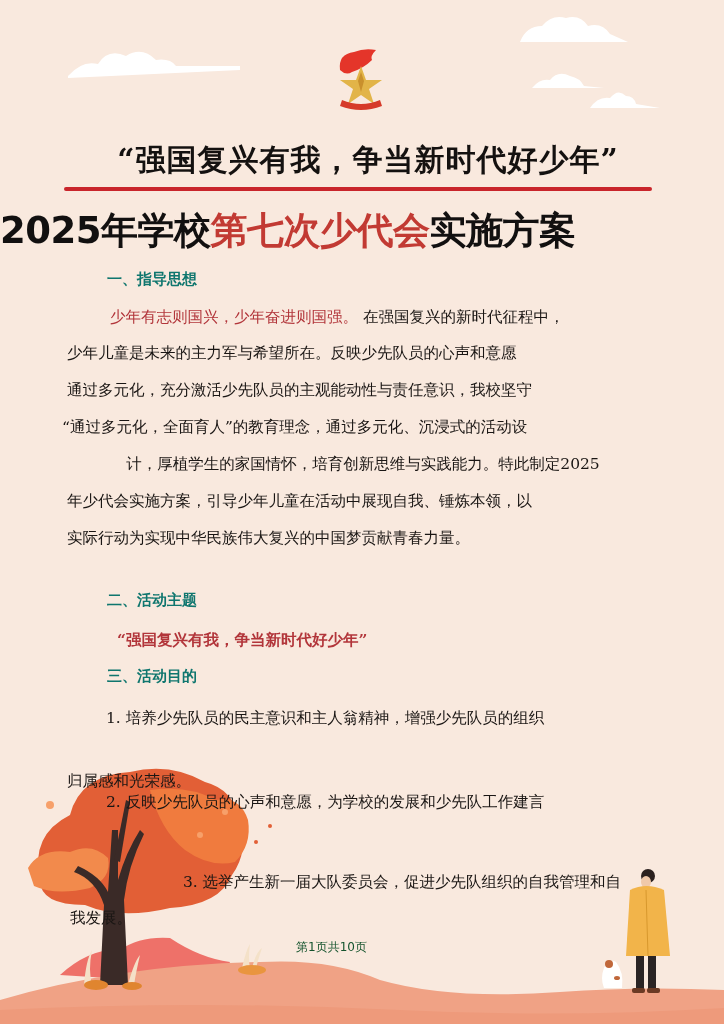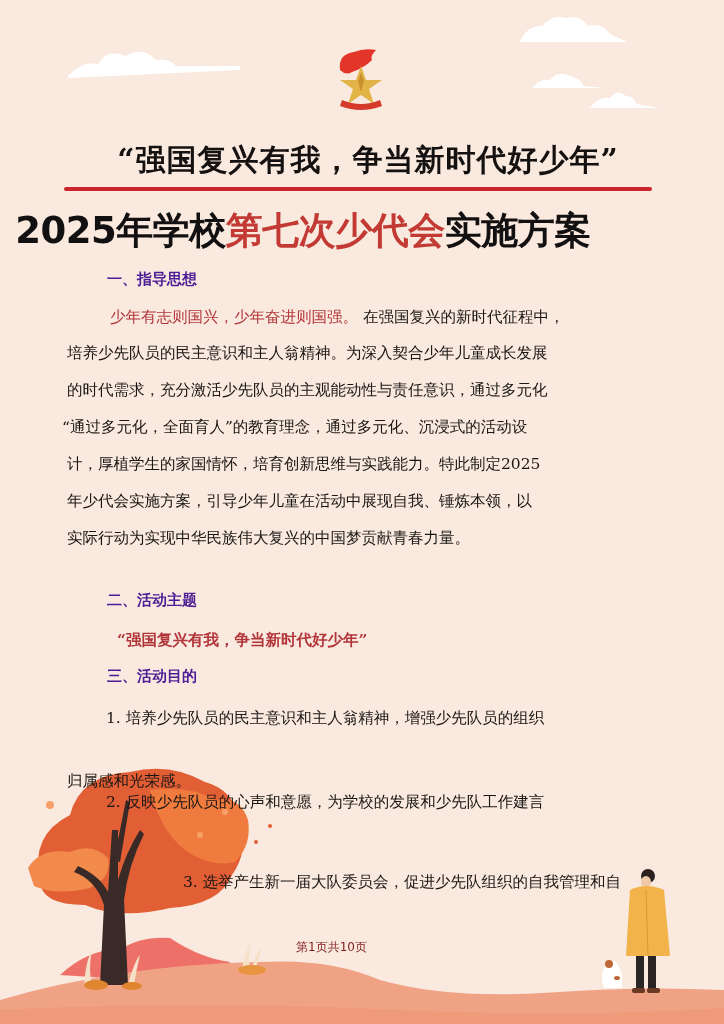--- a/index.html
+++ b/index.html
@@ -16,35 +16,35 @@
     left: 0; width: 724px; top: 140px; text-align: center;
     font-size: 30px; font-weight: bold; letter-spacing: 1px;
     font-family: "DejaVu Serif", serif; color: #141110;
     padding-left: 12px; box-sizing: border-box;
   }
   .rule {
     left: 64px; top: 187px; width: 588px; height: 4px;
     background: #c9252b; border-radius: 2px;
   }
   .title {
-    left: 0; width: 606px; top: 206px; text-align: center;
+    left: 0; width: 606px; top: 206px; 
     font-size: 37px; font-weight: bold;
     font-family: "DejaVu Sans", sans-serif; letter-spacing: -0.5px;
     color: #121010;
   }
   .title .hl { color: #c23a33; font-family: "DejaVu Serif", serif; }
   .title .serif { font-family: "DejaVu Serif", serif; }
   .heading {
-    left: 107px; font-size: 15px; font-weight: bold; color: #4c1d95;
+    left: 107px; font-size: 15px; font-weight: bold; color: #0f766e;
   }
   .line { position: absolute; left: 67px; width: 592px; font-size: 15.5px; font-weight: normal; white-space: nowrap; color: #1a1614; }
   .theme { left: 117px; top: 630px; font-size: 15.5px; font-weight: bold; color: #b2353a; }
   .pager {
     left: 0; width: 663px; top: 939px; text-align: center;
-    font-size: 12px; font-family: "DejaVu Sans", sans-serif; color: #7f1d1d;
+    font-size: 12px; font-family: "DejaVu Sans", sans-serif; color: #14532d;
   }
   .scene { left: 0; top: 0; width: 724px; height: 1024px; pointer-events: none; }
   .text-layer { position: absolute; left: 0; top: 0; width: 724px; height: 1024px; }
 </style>
 </head>
 <body>
 
 <svg class="abs scene" viewBox="0 0 724 1024" xmlns="http://www.w3.org/2000/svg">
 
   <g fill="#ffffff">
@@ -119,33 +119,34 @@
   <div class="abs title">
     <span>2025年学校</span><span class="hl">第七次少代会</span><span class="serif">实施方案</span>
   </div>
 
   <div class="abs heading" style="top:270px;">一、指导思想</div>
 
   <div class="line" style="top:307px; left:110px;">
     <span class="red" style="color:#b2353a;">少年有志则国兴，少年奋进则国强。</span>
     <span>在强国复兴的新时代征程中，</span>
   </div>
-  <div class="line" style="top:343px;">培养少先队员的民主意识和主人翁精神。为深入契合少年儿童成长发展</div>
-  <div class="line" style="top:380px;">的时代需求，充分激活少先队员的主观能动性与责任意识，通过多元化</div>
+  <div class="line" style="top:343px;">少年儿童是未来的主力军与希望所在。反映少先队员的心声和意愿</div>
+  <div class="line" style="top:380px;">通过多元化，充分激活少先队员的主观能动性与责任意识，我校坚守</div>
   <div class="line" style="top:417px; left:62px;">“通过多元化，全面育人”的教育理念，通过多元化、沉浸式的活动设</div>
-  <div class="line" style="top:454px;">计，厚植学生的家国情怀，培育创新思维与实践能力。特此制定2025</div>
+  <div class="line" style="top:454px;text-align:center;">计，厚植学生的家国情怀，培育创新思维与实践能力。特此制定2025</div>
   <div class="line" style="top:528px;">实际行动为实现中华民族伟大复兴的中国梦贡献青春力量。</div>
   <div class="line" style="top:491px;">年少代会实施方案，引导少年儿童在活动中展现自我、锤炼本领，以</div>
 
   <div class="abs heading" style="top:591px;">二、活动主题</div>
   <div class="abs theme">“强国复兴有我，争当新时代好少年”</div>
 
   <div class="abs heading" style="top:667px;text-align:right;">三、活动目的</div>
 
   <div class="line" style="top:708px; left:106px;">1. 培养少先队员的民主意识和主人翁精神，增强少先队员的组织</div>
   <div class="line" style="top:745px;margin-top:26px;">归属感和光荣感。</div>
 
   <div class="line" style="top:792px; left:106px;">2. 反映少先队员的心声和意愿，为学校的发展和少先队工作建言</div>
 
   <div class="line" style="top:872px; left:106px;text-align:center;">3. 选举产生新一届大队委员会，促进少先队组织的自我管理和自</div>
+  <div class="line" style="top:908px; left:70px;">我发展。</div>
 
   <div class="abs pager">第1页共10页</div>
 </div>
 
 </body></html>

